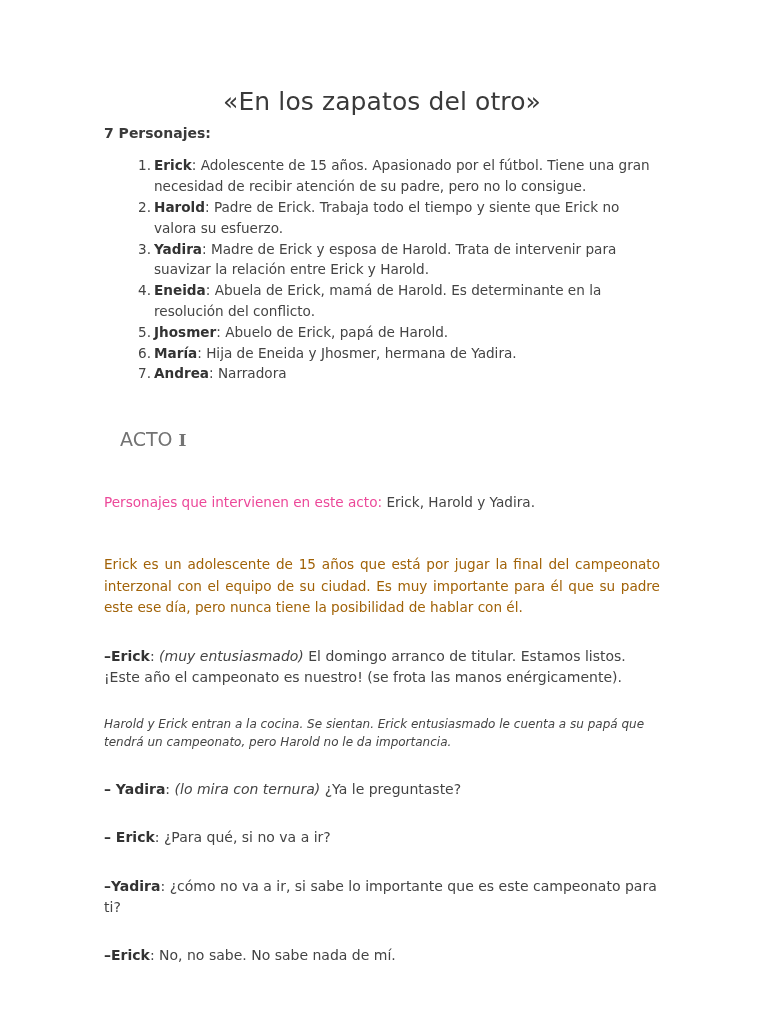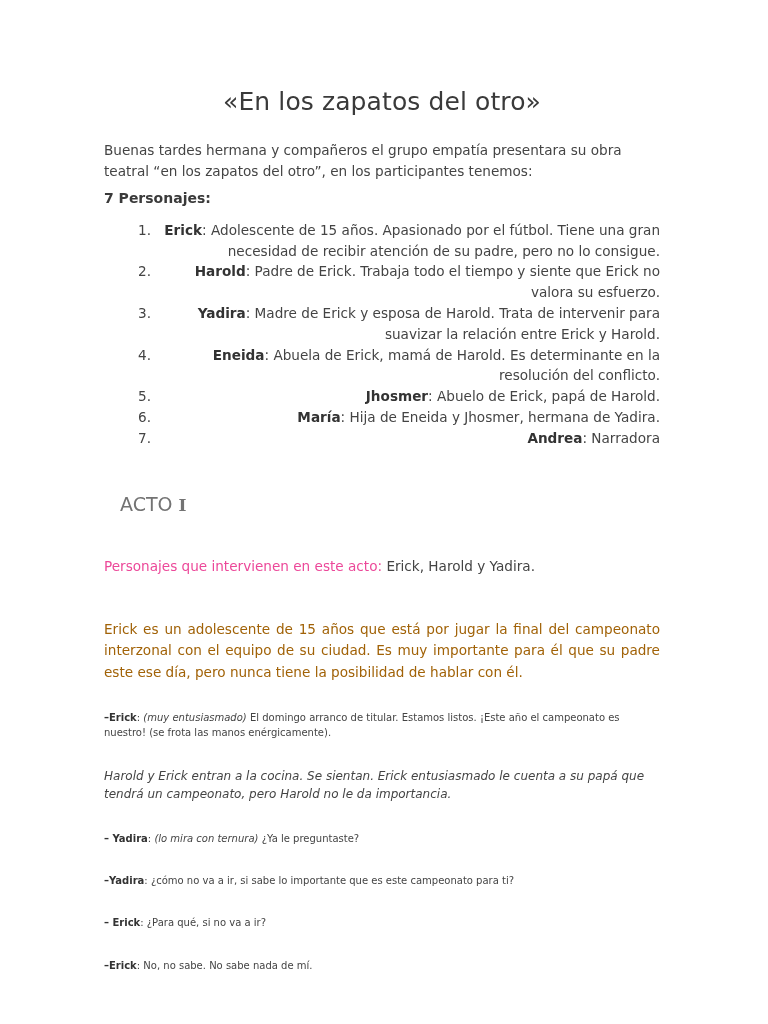--- a/index.html
+++ b/index.html
@@ -71,21 +71,20 @@
     counter-reset: charnum;
   }
   ol.char-list > li {
     counter-increment: charnum;
     position: relative;
     padding-left: 50px;
     font-size: 13.6px;
     line-height: 1.53;
     color: #444444;
     margin-bottom: 0;
-    text-align: right;
   }
   ol.char-list > li::before {
     content: counter(charnum) ".";
     position: absolute;
     left: 31px;
     top: 0;
     width: 16px;
     text-align: right;
     color: #444444;
   }
@@ -129,21 +128,21 @@
     line-height: 1.58;
     color: #a16207;
     margin: 0;
     padding-top: 42px;
     text-align: justify;
     text-justify: inter-word;
   }
 
   
   .dialogue {
-    font-size: 10px;
+    font-size: 14px;
     line-height: 1.53;
     color: #444444;
     margin: 0;
     padding-top: 27px;
   }
   .dialogue .speaker {
     font-weight: bold;
     color: #333333;
   }
   .dialogue .stage {
@@ -161,21 +160,20 @@
   }
 </style>
 </head>
 <body>
 
 <div class="page">
   <div class="content">
 
     <h1 class="doc-title">«En los zapatos del otro»</h1>
 
-    <p class="intro">Buenas tardes hermana y compañeros el grupo empatía presentara su obra teatral “en los zapatos del otro”, en los participantes tenemos:</p>
 
     <p class="personajes-head">7 Personajes:</p>
 
     <ol class="char-list">
       <li><span class="char-name">Erick</span><span>: Adolescente de 15 años. Apasionado por el fútbol. Tiene una gran necesidad de recibir atención de su padre, pero no lo consigue.</span></li>
       <li><span class="char-name">Harold</span><span>: Padre de Erick. Trabaja todo el tiempo y siente que Erick no valora su esfuerzo.</span></li>
       <li><span class="char-name">Yadira</span><span>: Madre de Erick y esposa de Harold. Trata de intervenir para suavizar la relación entre Erick y Harold.</span></li>
       <li><span class="char-name">Eneida</span><span>: Abuela de Erick, mamá de Harold. Es determinante en la resolución del conflicto.</span></li>
       <li><span class="char-name">Jhosmer</span><span>: Abuelo de Erick, papá de Harold.</span></li>
       <li><span class="char-name">María</span><span>: Hija de Eneida y Jhosmer, hermana de Yadira.</span></li>
@@ -187,20 +185,20 @@
     <p class="acto-cast"><span class="lbl">Personajes que intervienen en este acto:</span><span> Erick, Harold y Yadira.</span></p>
 
     <p class="narrative">Erick es un adolescente de 15 años que está por jugar la final del campeonato interzonal con el equipo de su ciudad. Es muy importante para él que su padre este ese día, pero nunca tiene la posibilidad de hablar con él.</p>
 
     <p class="dialogue"><span class="speaker">–Erick</span><span>: </span><span class="stage">(muy entusiasmado)</span><span> El domingo arranco de titular. Estamos listos. ¡Este año el campeonato es nuestro! (se frota las manos enérgicamente).</span></p>
 
     <p class="stage-block">Harold y Erick entran a la cocina. Se sientan. Erick entusiasmado le cuenta a su papá que tendrá un campeonato, pero Harold no le da importancia.</p>
 
     <p class="dialogue"><span class="speaker">– Yadira</span><span>: </span><span class="stage">(lo mira con ternura)</span><span> ¿Ya le preguntaste?</span></p>
 
+    <p class="dialogue"><span class="speaker">– Erick</span><span>: </span><span class="stage"></span><span>¿Para qué, si no va a ir?</span></p>
+
     <p class="dialogue"><span class="speaker">–Yadira</span><span>: </span><span class="stage"></span><span>¿cómo no va a ir, si sabe lo importante que es este campeonato para ti?</span></p>
-
-    <p class="dialogue"><span class="speaker">– Erick</span><span>: </span><span class="stage"></span><span>¿Para qué, si no va a ir?</span></p>
 
     <p class="dialogue"><span class="speaker">–Erick</span><span>: </span><span class="stage"></span><span>No, no sabe. No sabe nada de mí.</span></p>
 
   </div>
 </div>
 
 </body></html>

